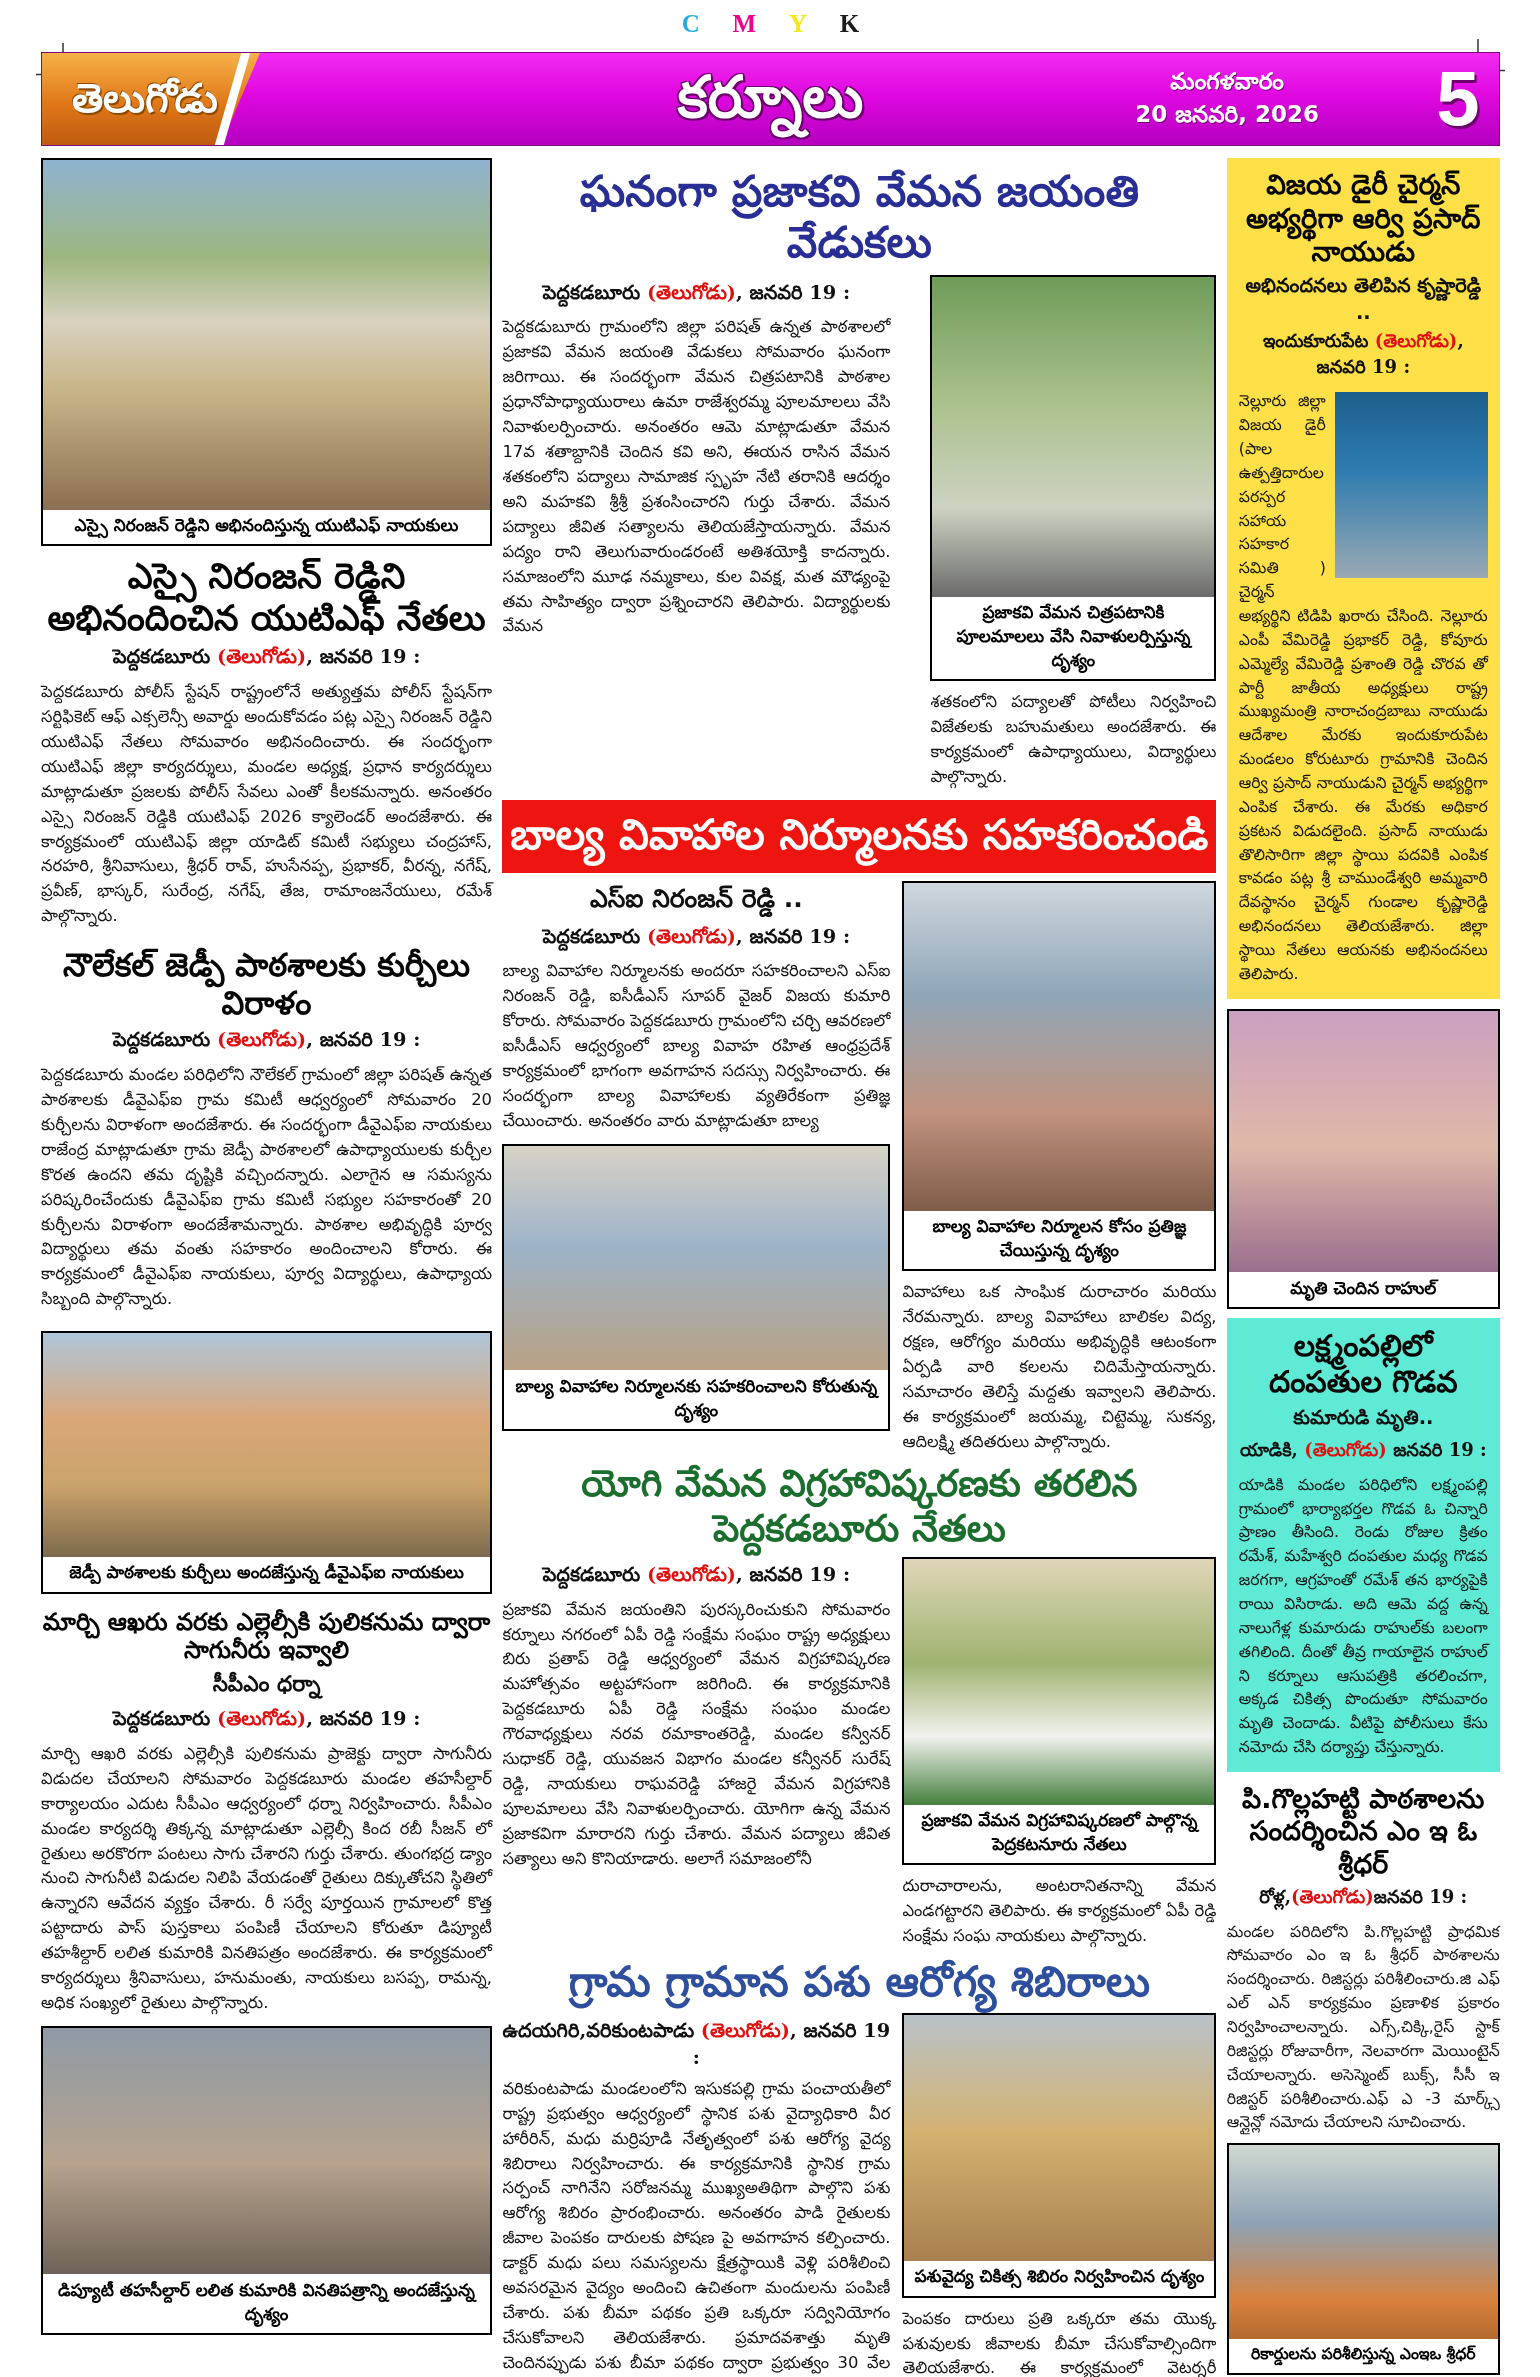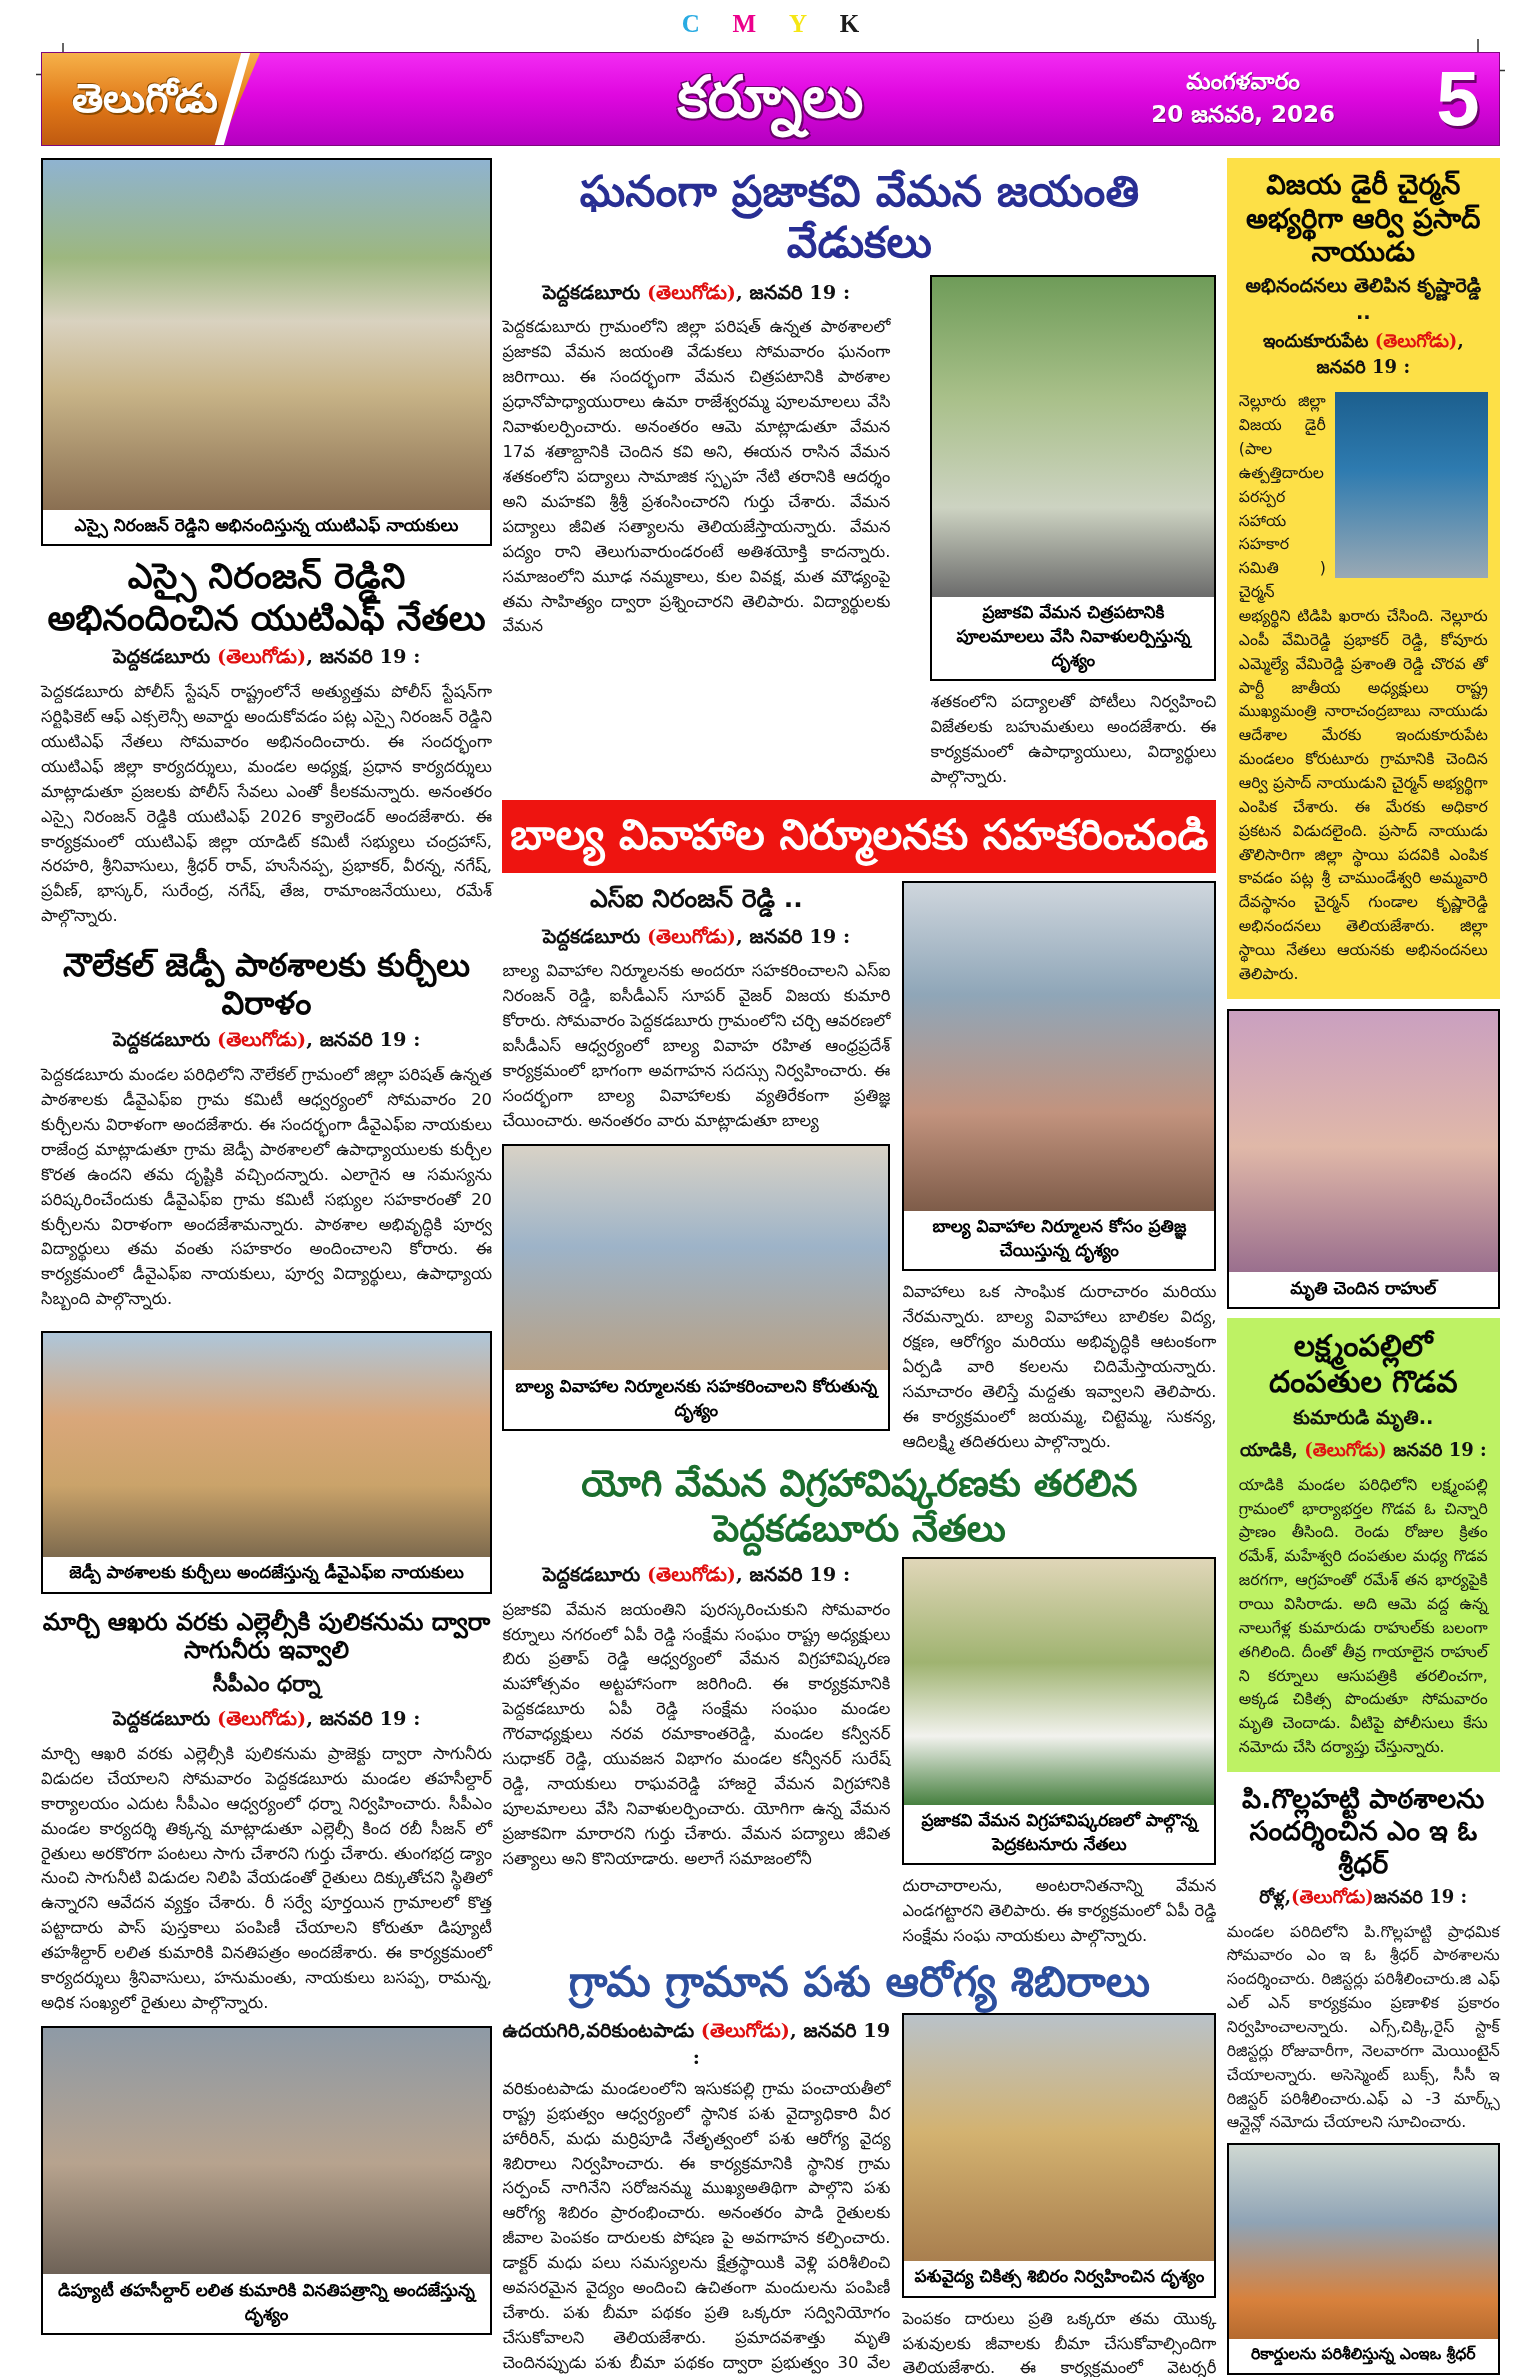--- a/index.html
+++ b/index.html
@@ -30,21 +30,21 @@
   .brand-text {
     position:absolute; left:13.4px; top:22.4px; width:179px; text-align:center;
     font-size:40px; font-weight:bold; color:#fff;
     text-shadow:1.5px 1.5px 0 #8a4a00, -0.7px -0.7px 0 #8a4a00;
   }
   .edition {
     position:absolute; left:0; right:0; top:10.4px; text-align:center;
     font-size:58px; font-weight:bold; color:#ffffff;
     text-shadow:2.2px 2.2px 0 #6d026d, -1.5px -1.5px 0 #6d026d, 1.5px -1.5px 0 #6d026d, -1.5px 1.5px 0 #6d026d;
   }
-  .dayline { position:absolute; right:164px; top:12px; text-align:center; color:#ffffff; font-weight:bold; font-size:23px; line-height:1.45; text-shadow:0.7px 0.7px 0 #6d026d; }
+  .dayline { position:absolute; right:180px; top:12px; text-align:center; color:#ffffff; font-weight:bold; font-size:23px; line-height:1.45; text-shadow:0.7px 0.7px 0 #6d026d; }
   .pagenum { position:absolute; right:19.4px; top:0px; font-size:78px; font-weight:bold; color:#ffffff; text-shadow:2.2px 3px 0 #6d026d; font-family:"Liberation Sans",sans-serif; }
 
   
   .content { position:absolute; top:158px; left:41px; width:1459px; display:flex; gap:10.4px; }
   .col-left  { width:451px; }
   .col-mid   { width:714px; }
   .col-right { width:273px; }
 
   
   .pframe { border:2.2px solid #000; background:#fef9c3; margin-bottom:9px; }
@@ -59,21 +59,21 @@
   .dateline { text-align:center; font-weight:bold; font-size:19.4px; margin:6px 0 7.5px; font-family:"DejaVu Serif","Liberation Serif",serif; }
   .dateline .src { color:#e01010; }
   .bodytext { font-size:16.4px; line-height:1.52; text-align:justify; color:#131313; }
   .row { display:flex; gap:12px; }
   .banner-red {
     background:#ee1410; color:#ffffff; text-align:center; font-weight:bold;
     font-size:42px; padding:12px 3px 15px; margin:10.4px 0 7.5px; line-height:1.1;
   }
   .tintbox { padding:10.4px 12px 13.4px; margin-bottom:10.4px; }
   .bg-yellow { background:#fde047; }
-  .bg-pink   { background:#bef264; }
+  .bg-pink   { background:#5eead4; }
 
   
   .ph-police   { height:350px; background:linear-gradient(180deg,#8fb3d0 0%,#9db77f 28%,#d9d2c0 46%,#c8b488 66%,#8a6f52 100%); }
   .ph-school   { height:224px; background:linear-gradient(180deg,#aec6da 0%,#d9a77a 38%,#caa36a 68%,#7d6a4e 100%); }
   .ph-memo     { height:246px; background:linear-gradient(180deg,#8e9aa6 0%,#b7a38e 55%,#6e6257 100%); }
   .ph-vemana   { height:320px; background:linear-gradient(180deg,#6f9c59 0%,#a9c08a 38%,#cdd3c2 72%,#6b6b6b 100%); }
   .ph-pledge1  { height:328px; background:linear-gradient(180deg,#cfd6dd 0%,#8fa6b8 34%,#c2937e 70%,#7e5c49 100%); }
   .ph-pledge2  { height:224px; background:linear-gradient(180deg,#d8d2c6 0%,#9db3c8 45%,#b9a184 100%); }
   .ph-statue   { height:246px; background:linear-gradient(180deg,#e0d6b8 0%,#9fb370 42%,#f2f2ee 72%,#46803f 100%); }
   .ph-cattle   { height:246px; background:linear-gradient(180deg,#b9c2c9 0%,#d3b270 48%,#a97f4f 100%); }

